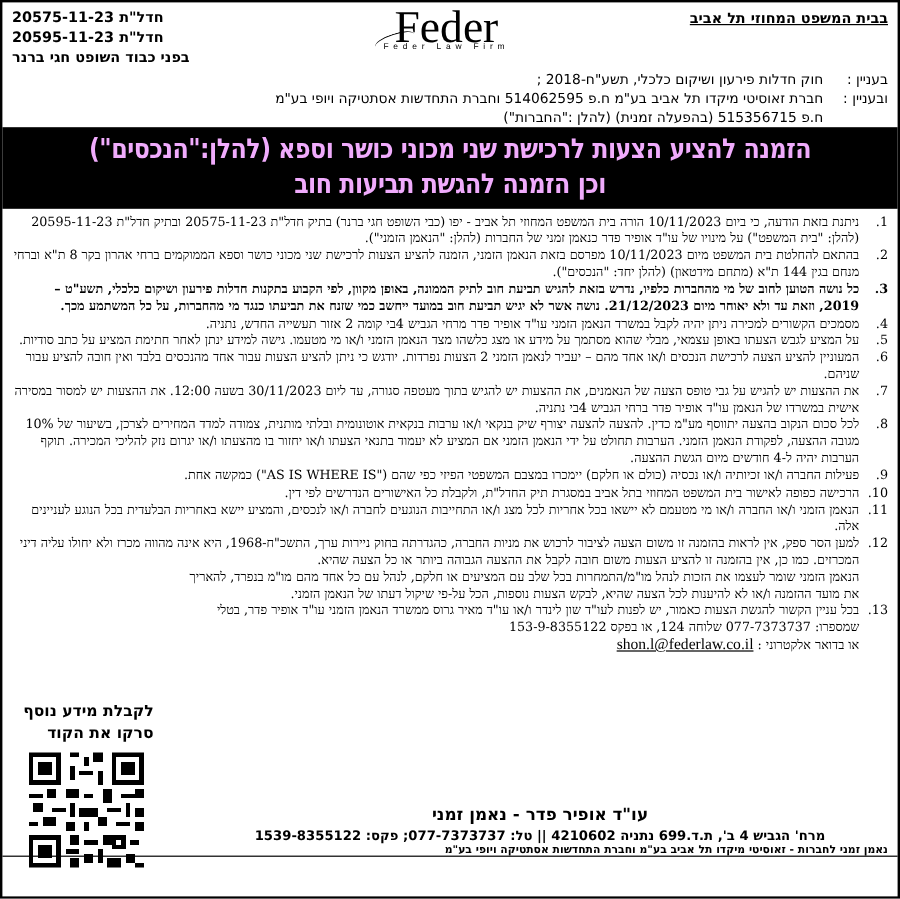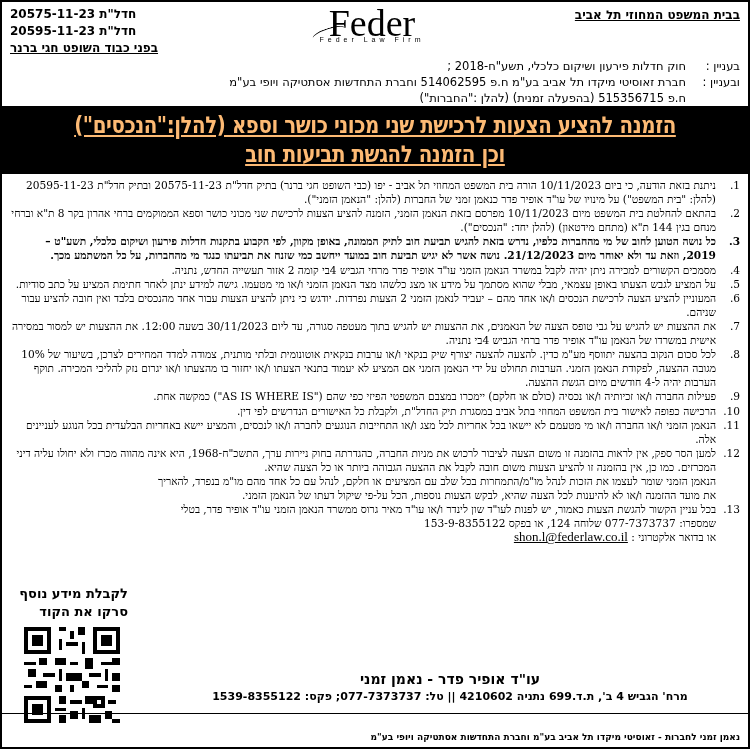--- a/index.html
+++ b/index.html
@@ -2,30 +2,30 @@
 <html><head>
 <meta charset="utf-8">
 <style>
   html, body { margin:0; padding:0; background:#ffffff; }
   body { width:750px; height:749px; overflow:hidden; font-family:"DejaVu Sans", sans-serif; color:#000; }
   .page { position:relative; width:746px; height:745px; border:2px solid #000; box-sizing:content-box; }
   .header { position:relative; height:104px; direction:rtl; }
   .court { position:absolute; top:6px; right:8px; font-size:12px; font-weight:bold; text-decoration:underline; }
   .case-block { position:absolute; top:4px; left:8px; text-align:left; direction:rtl; font-size:12px; font-weight:bold; line-height:17px; }
   .case-block div { text-align:left; }
-  .case-block .judge { text-decoration:underline; }
+  .case-block .judge { }
   .logo { position:absolute; left:280px; top:6px; width:180px; height:44px; direction:ltr; text-align:center; }
   .logo .word { font-family:"Liberation Serif", serif; font-size:38px; letter-spacing:0px; line-height:30px; }
   .logo .sub { font-family:"Liberation Sans", sans-serif; font-size:7px; letter-spacing:4px; margin-top:-2px; }
   .logo .swoosh { position:absolute; left:30px; top:20px; width:34px; height:10px; border-top:1.5px solid #000; border-radius:50% 50% 0 0; transform:rotate(-18deg); }
   .matter { position:absolute; top:56px; right:8px; font-size:11.5px; line-height:16px; }
   .matter .row { display:flex; }
   .matter .lbl { width:54px; flex:none; }
   .matter .val { }
-  .banner { background:#000; color:#fdba74; text-align:center; direction:rtl; font-family:"DejaVu Sans", sans-serif; font-weight:bold; padding:4px 0 6px 0;text-decoration:underline; }
+  .banner { background:#000; color:#f0abfc; text-align:center; direction:rtl; font-family:"DejaVu Sans", sans-serif; font-weight:bold; padding:4px 0 6px 0; }
   .banner .l1 { font-size:23px; line-height:30px; letter-spacing:-0.5px; transform:scaleX(0.86); }
   .banner .l2 { font-size:23px; line-height:28px; letter-spacing:-0.5px; transform:scaleX(0.86); }
   .body { position:relative; direction:rtl; padding:4px 8px 0 8px; font-family:"DejaVu Serif", serif; font-size:10.6px; line-height:14.1px; }
   .item { display:flex; }
   .num { width:24px; flex:none; }
   .txt { flex:1; }
   .b { font-weight:bold; }
   .pad { padding-right:24px; }
   .qr-area { position:absolute; left:14px; top:583px; width:112px; direction:rtl; }
   .qr-title { font-family:"DejaVu Sans", sans-serif; font-weight:bold; font-size:13px; line-height:18px; }
@@ -199,17 +199,17 @@
           <rect x="23" y="24" width="2" height="1"></rect>
       </g>
     </svg>
   </div>
 
   <div class="sig">
     <div class="name">עו"ד אופיר פדר - נאמן זמני</div>
     <div class="addr">מרח' הגביש 4 ב', ת.ד.699 נתניה 4210602 || טל: 077-7373737; פקס: 1539-8355122</div>
   </div>
   <div class="sep"></div>
-  <div class="sig" style="top:728px;">
+  <div class="sig" style="top:700px;">
     <div class="trustee">נאמן זמני לחברות - זאוסיטי מיקדו תל אביב בע"מ וחברת התחדשות אסתטיקה ויופי בע"מ</div>
   </div>
 
 </div>
 
 </body></html>

